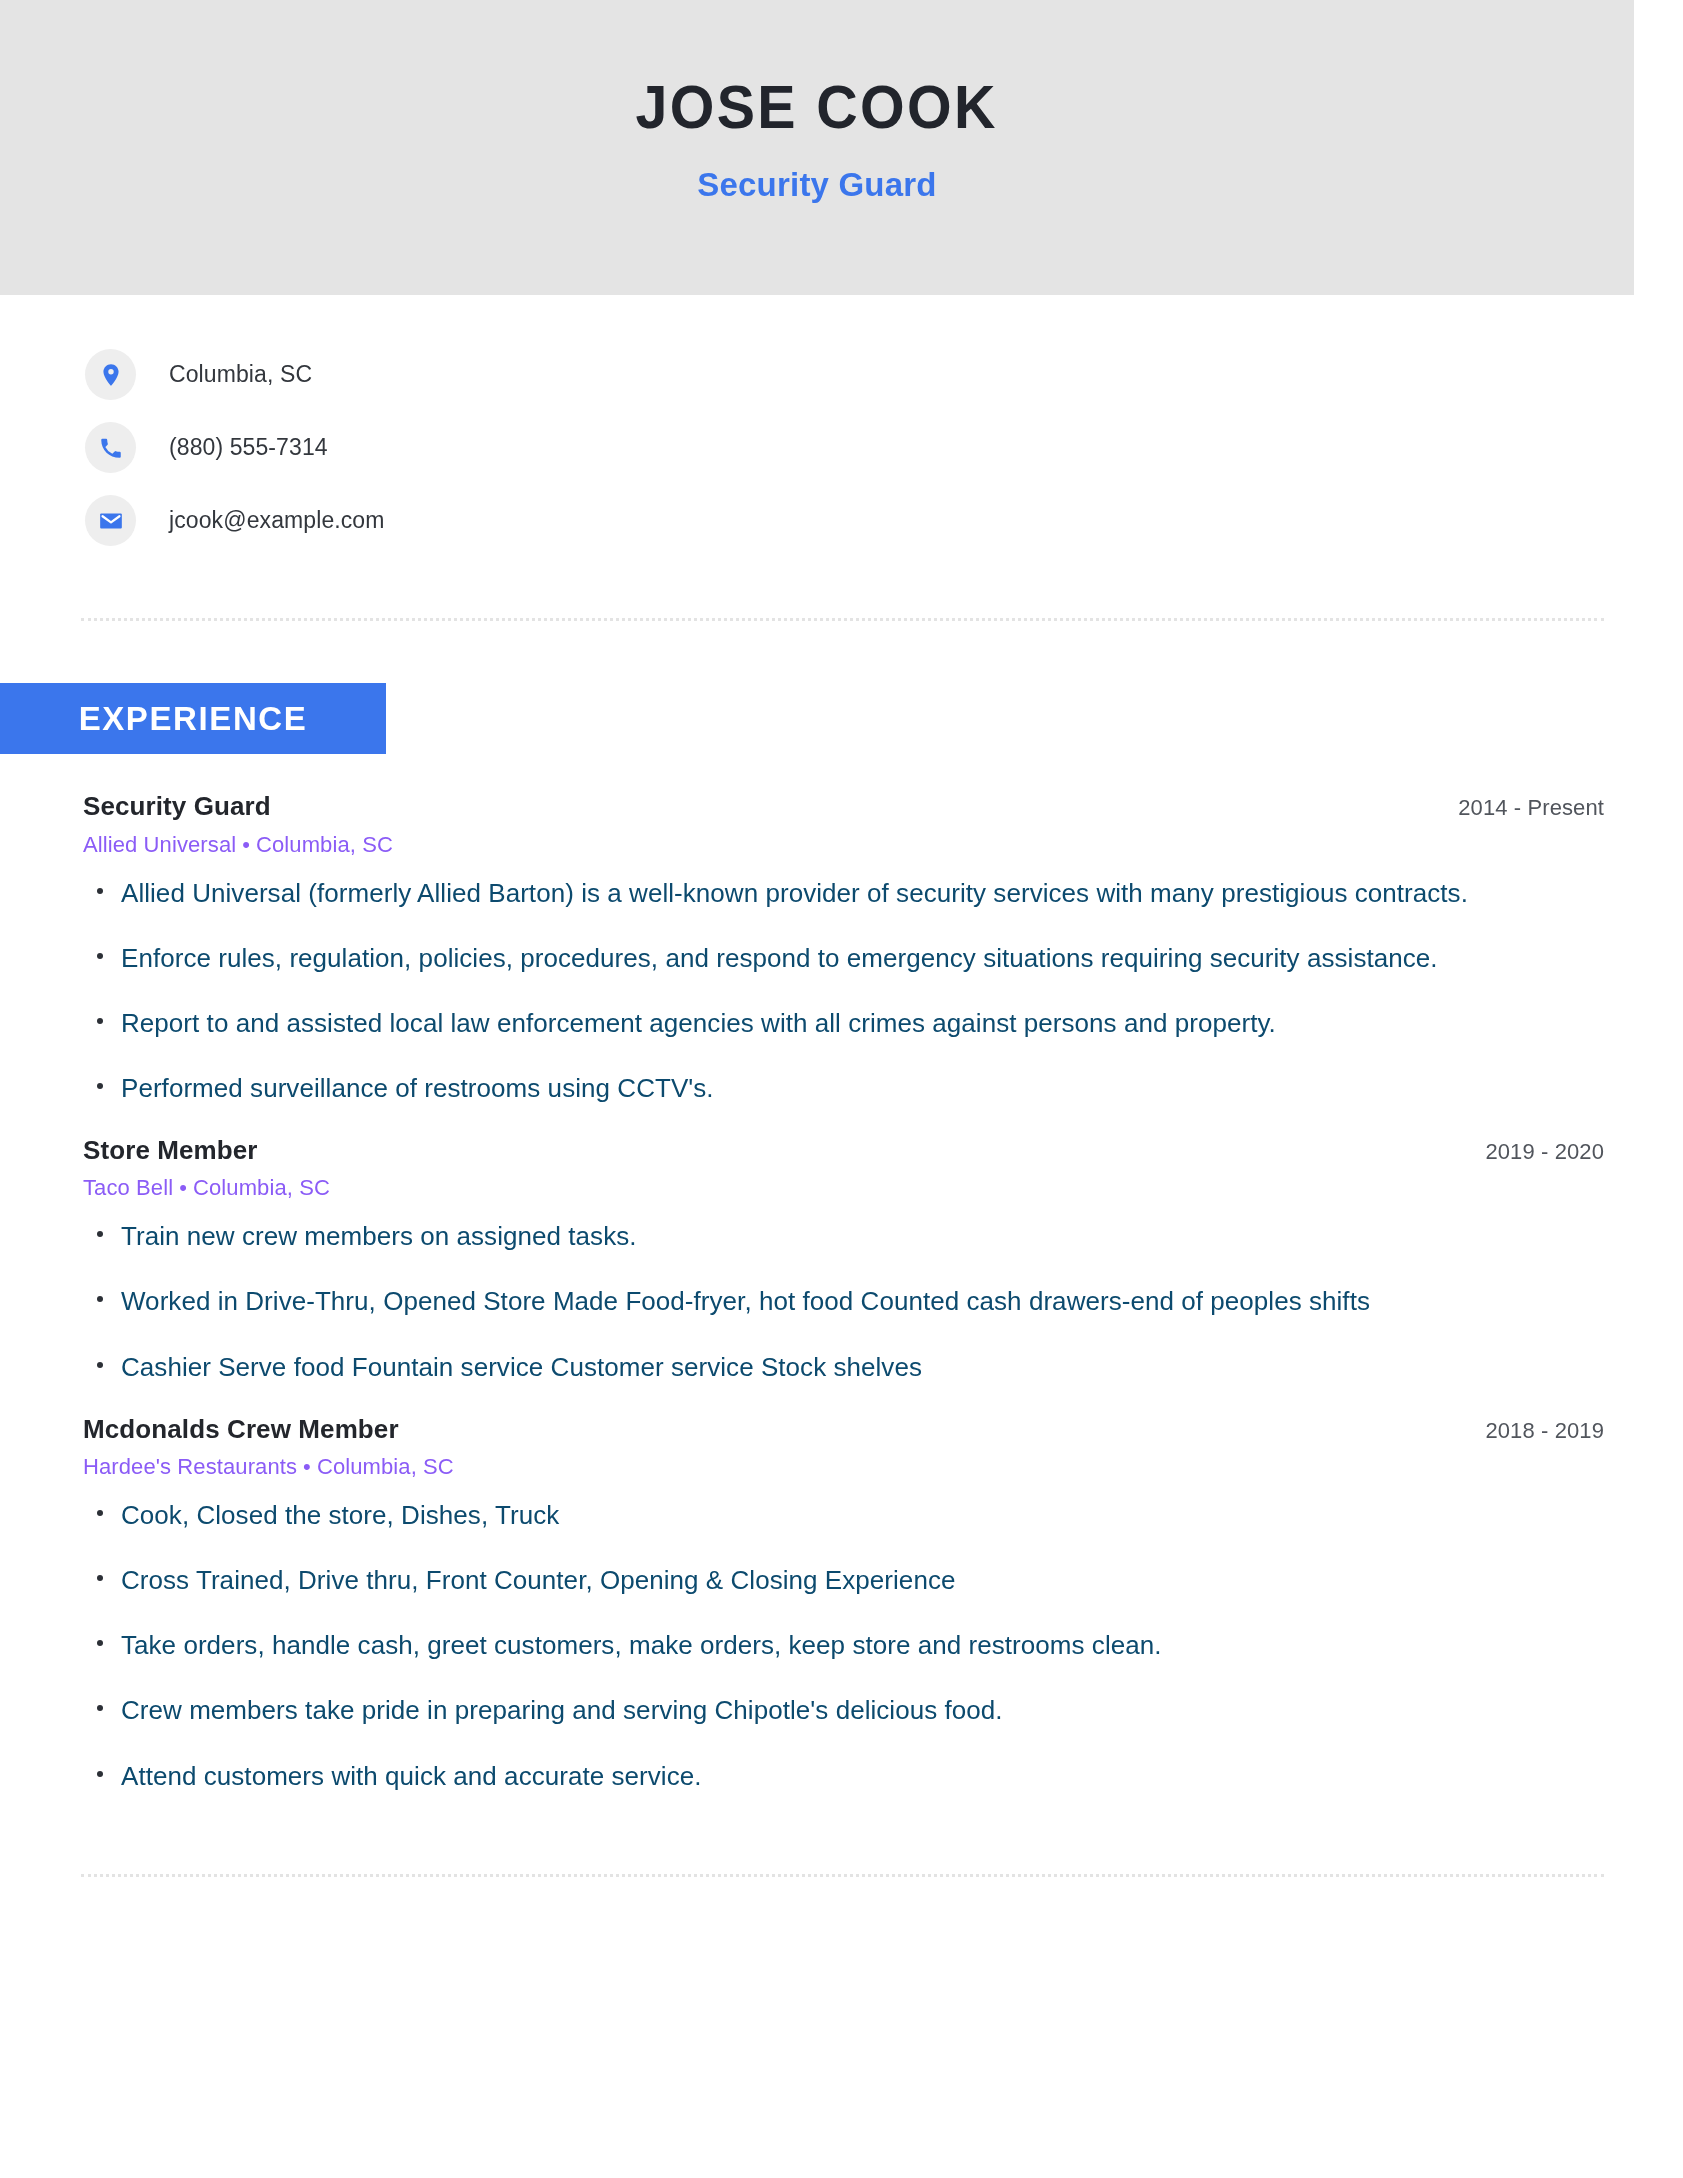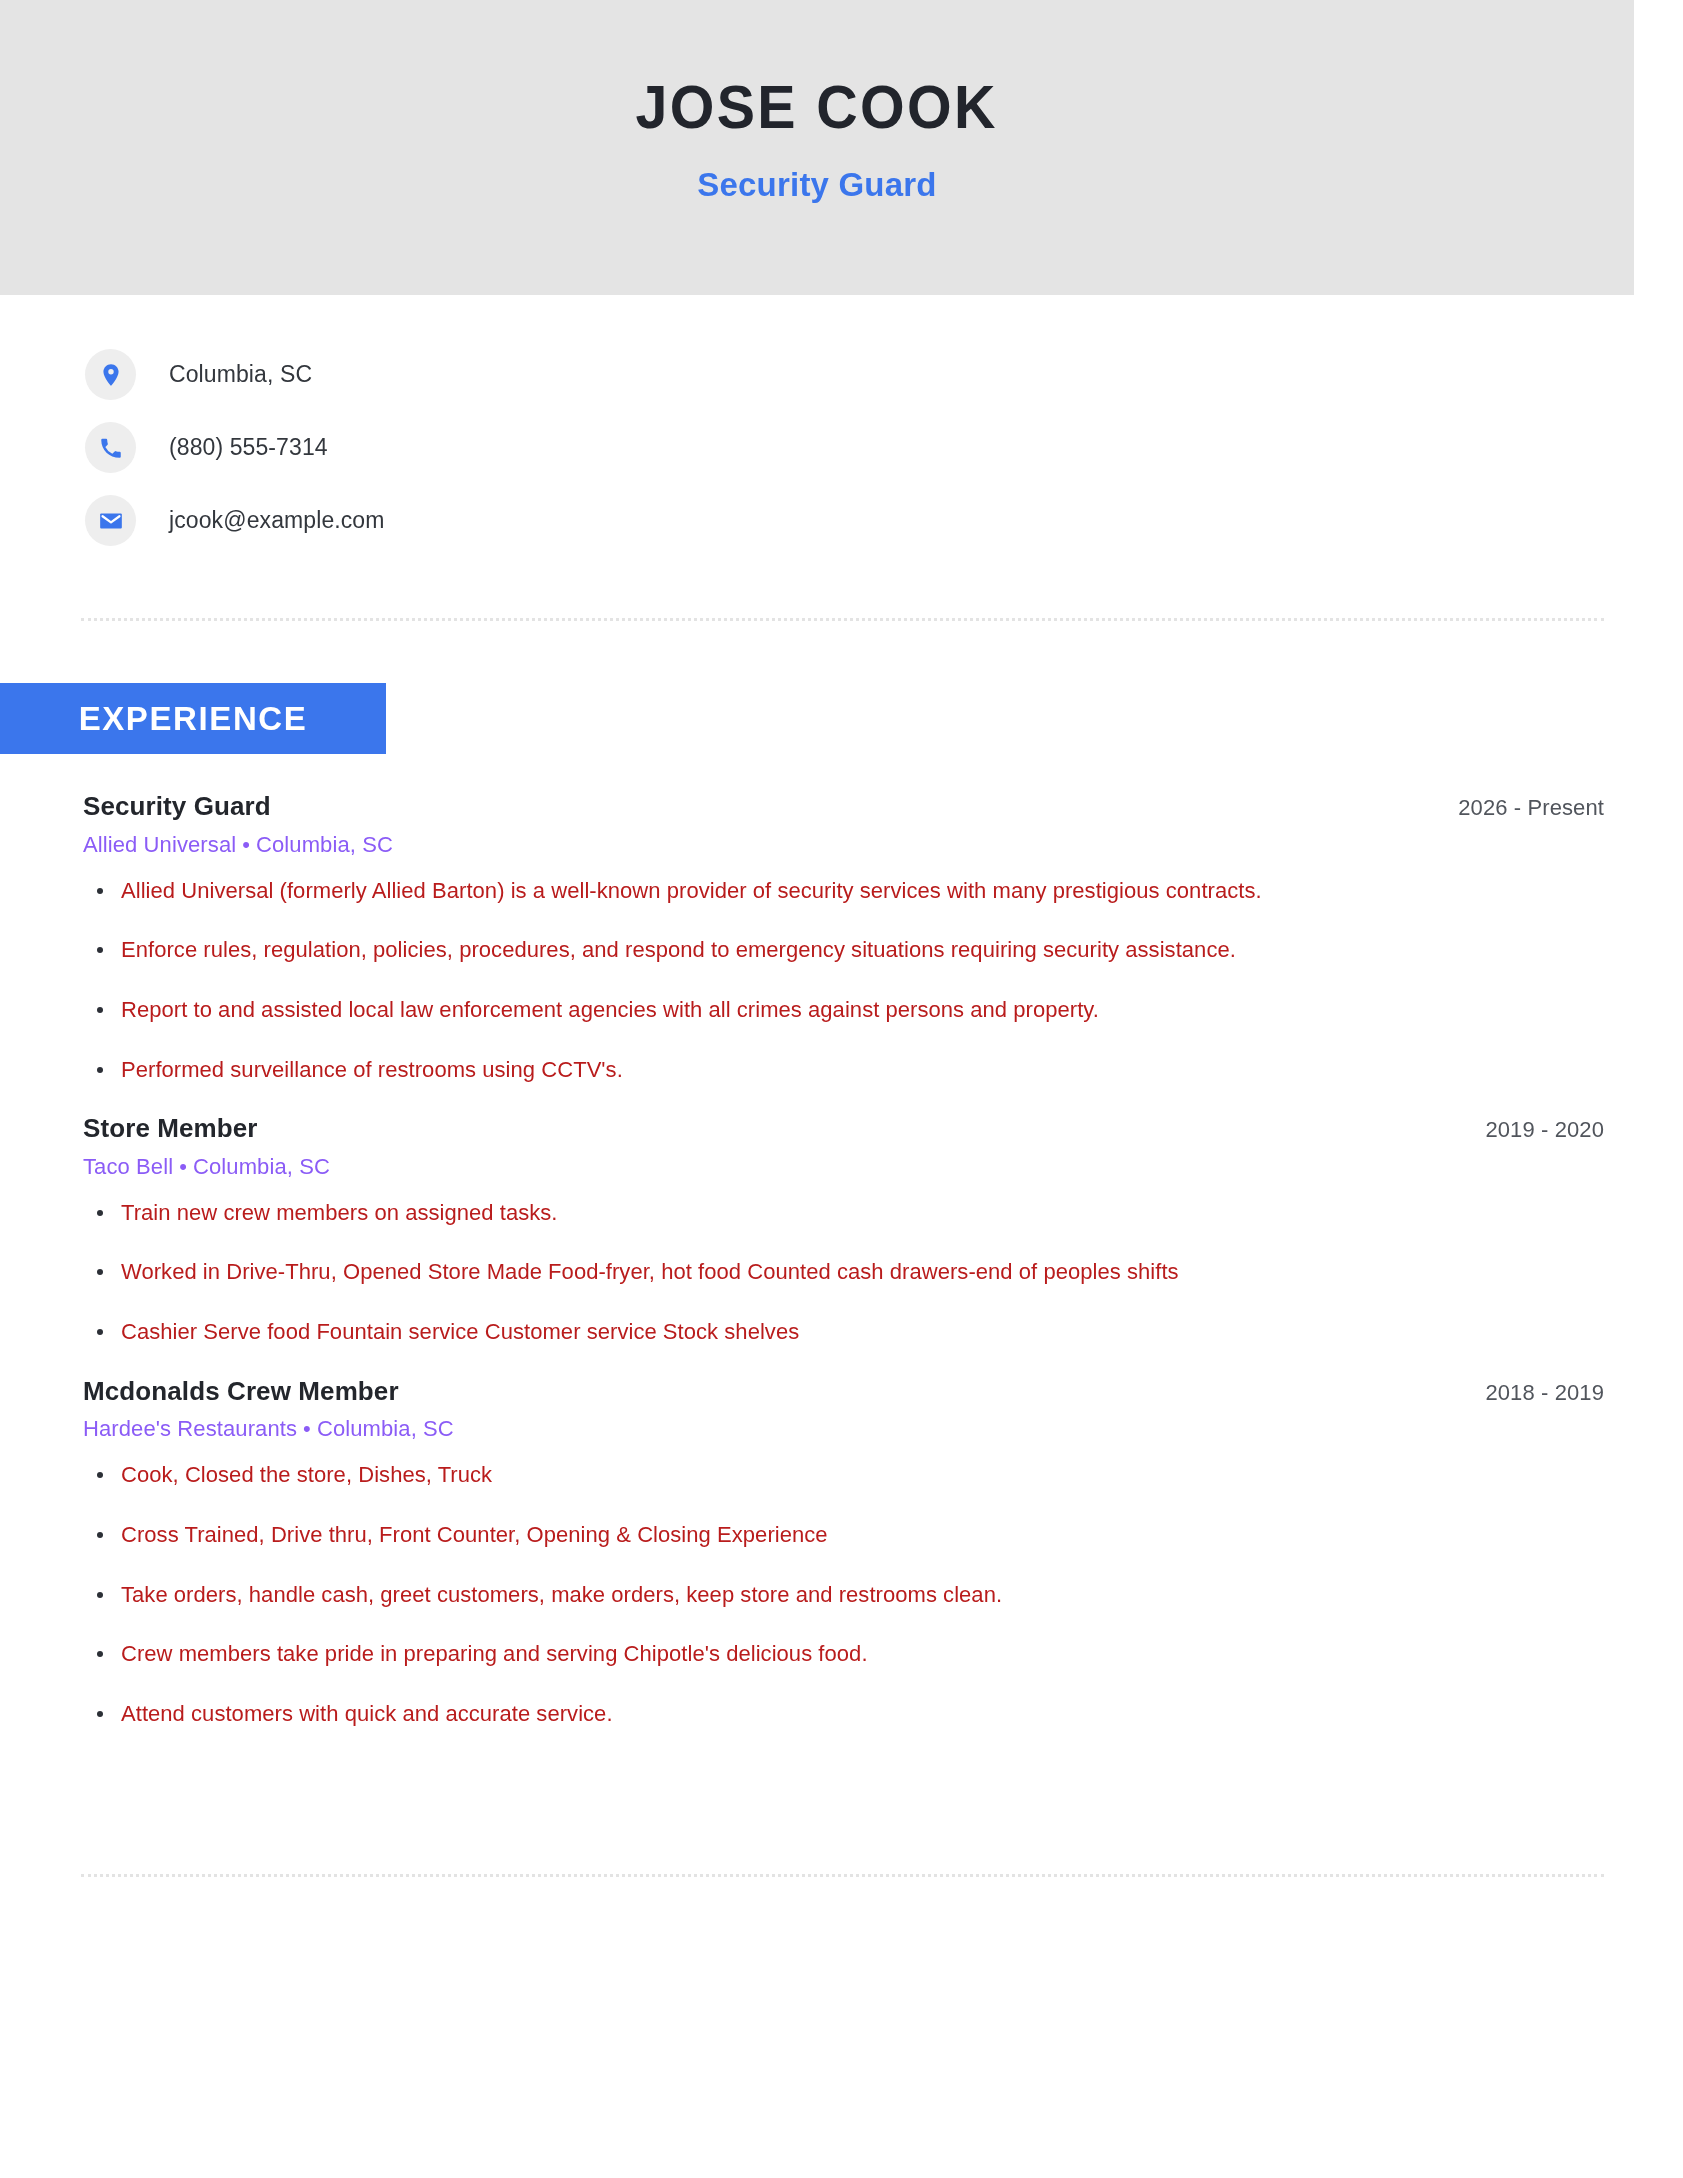--- a/index.html
+++ b/index.html
@@ -161,22 +161,22 @@
   .entry-meta .sep { padding: 0 6px; }
 
   .bullets {
     list-style: none;
     margin: 18px 0 0 0;
     padding: 0;
   }
   .bullets li {
     position: relative;
     padding-left: 38px;
-    font-size: 22px;
-    color: #b91c1c;
+    font-size: 26px;
+    color: #0c4a6e;
     letter-spacing: 0.05px;
     line-height: 1.35;
     margin-bottom: 30px;
   }
   .bullets li:last-child { margin-bottom: 0; }
   .bullets li::before {
     content: "";
     position: absolute;
     left: 14px;
     top: 12px;
@@ -233,21 +233,21 @@
 
   <div class="section-band">
     <span class="section-band-label">EXPERIENCE</span>
   </div>
 
   <div class="experience">
 
     <div class="entry">
       <div class="entry-head">
         <span class="entry-role">Security Guard</span>
-        <span class="entry-dates">2026 - Present</span>
+        <span class="entry-dates">2014 - Present</span>
       </div>
       <div class="entry-meta">
         <span>Allied Universal</span><span class="sep">•</span><span>Columbia, SC</span>
       </div>
       <ul class="bullets">
         <li>Allied Universal (formerly Allied Barton) is a well-known provider of security services with many prestigious contracts.</li>
         <li>Enforce rules, regulation, policies, procedures, and respond to emergency situations requiring security assistance.</li>
         <li>Report to and assisted local law enforcement agencies with all crimes against persons and property.</li>
         <li>Performed surveillance of restrooms using CCTV's.</li>
       </ul>

